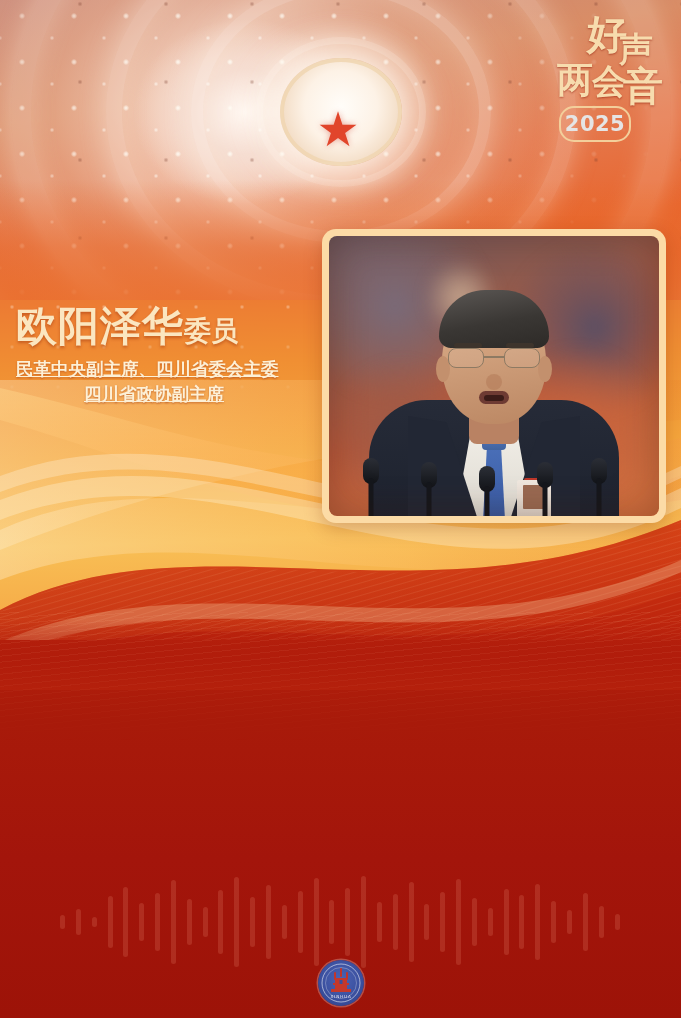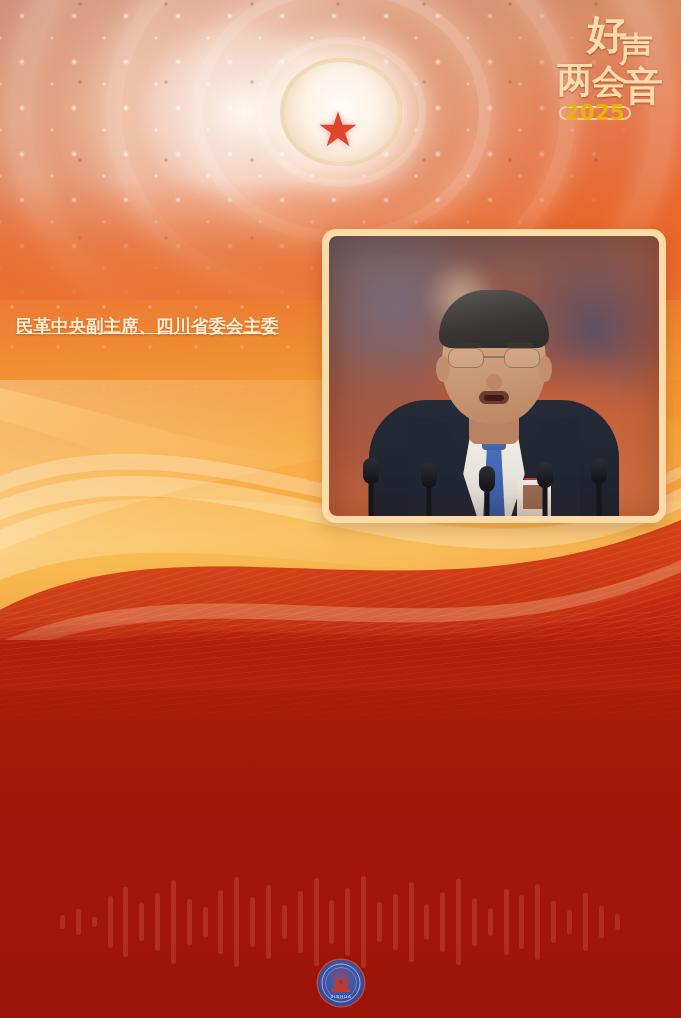--- a/index.html
+++ b/index.html
@@ -115,24 +115,24 @@
     position:absolute;font-weight:bold;line-height:1;
     font-family:"DejaVu Sans","Liberation Sans",sans-serif;
     text-shadow:0 1px 2px rgba(140,25,10,0.55);
   }
   .logo .hao{left:30px;top:0px;font-size:40px;}
   .logo .sheng{left:62px;top:18px;font-size:34px;}
   .logo .liang{left:0px;top:48px;font-size:36px;}
   .logo .hui{left:35px;top:50px;font-size:34px;}
   .logo .yin{left:66px;top:52px;font-size:40px;}
   .logo .year{
-    position:absolute;left:2px;top:92px;width:72px;height:14px;
+    position:absolute;left:2px;top:92px;width:72px;height:36px;
     border:2.5px solid #f3cf9b;border-radius:15px;
     display:flex;align-items:center;justify-content:center;
-    font-size:21px;font-weight:bold;letter-spacing:0.5px;color:#eab308;
+    font-size:21px;font-weight:bold;letter-spacing:0.5px;color:#e5e5e5;
     font-family:"DejaVu Sans","Liberation Sans",sans-serif;
   }
 
   
   .speaker{position:absolute;left:16px;top:305px;width:310px;}
   .speaker-name{
     font-size:41px;font-weight:bold;letter-spacing:1px;
     color:#fbe6c0;line-height:1.05;
     font-family:"DejaVu Sans","Liberation Sans",sans-serif;
     text-shadow:0 2px 3px rgba(150,45,10,0.45);
@@ -357,22 +357,26 @@
   <div class="logo">
     <span class="ch hao">好</span>
     <span class="ch sheng">声</span>
     <span class="ch liang">两</span>
     <span class="ch hui">会</span>
     <span class="ch yin">音</span>
     <span class="year">2025</span>
   </div>
 
   <div class="speaker">
+    <div class="speaker-name">
+      <span>欧阳泽华</span><span class="role">委员</span>
+    </div>
     <div class="speaker-titles">
       <div class="t1">民革中央副主席、四川省委会主委</div>
+      <div class="t2">四川省政协副主席</div>
     </div>
   </div>
 
   <div class="photo-frame">
     <div class="photo">
       <div class="bg-blur-a"></div>
       <div class="bg-blur-b"></div>
       <div class="bg-blur-c"></div>
       <div class="bg-blur-d"></div>
       <div class="bg-blur-e"></div>

